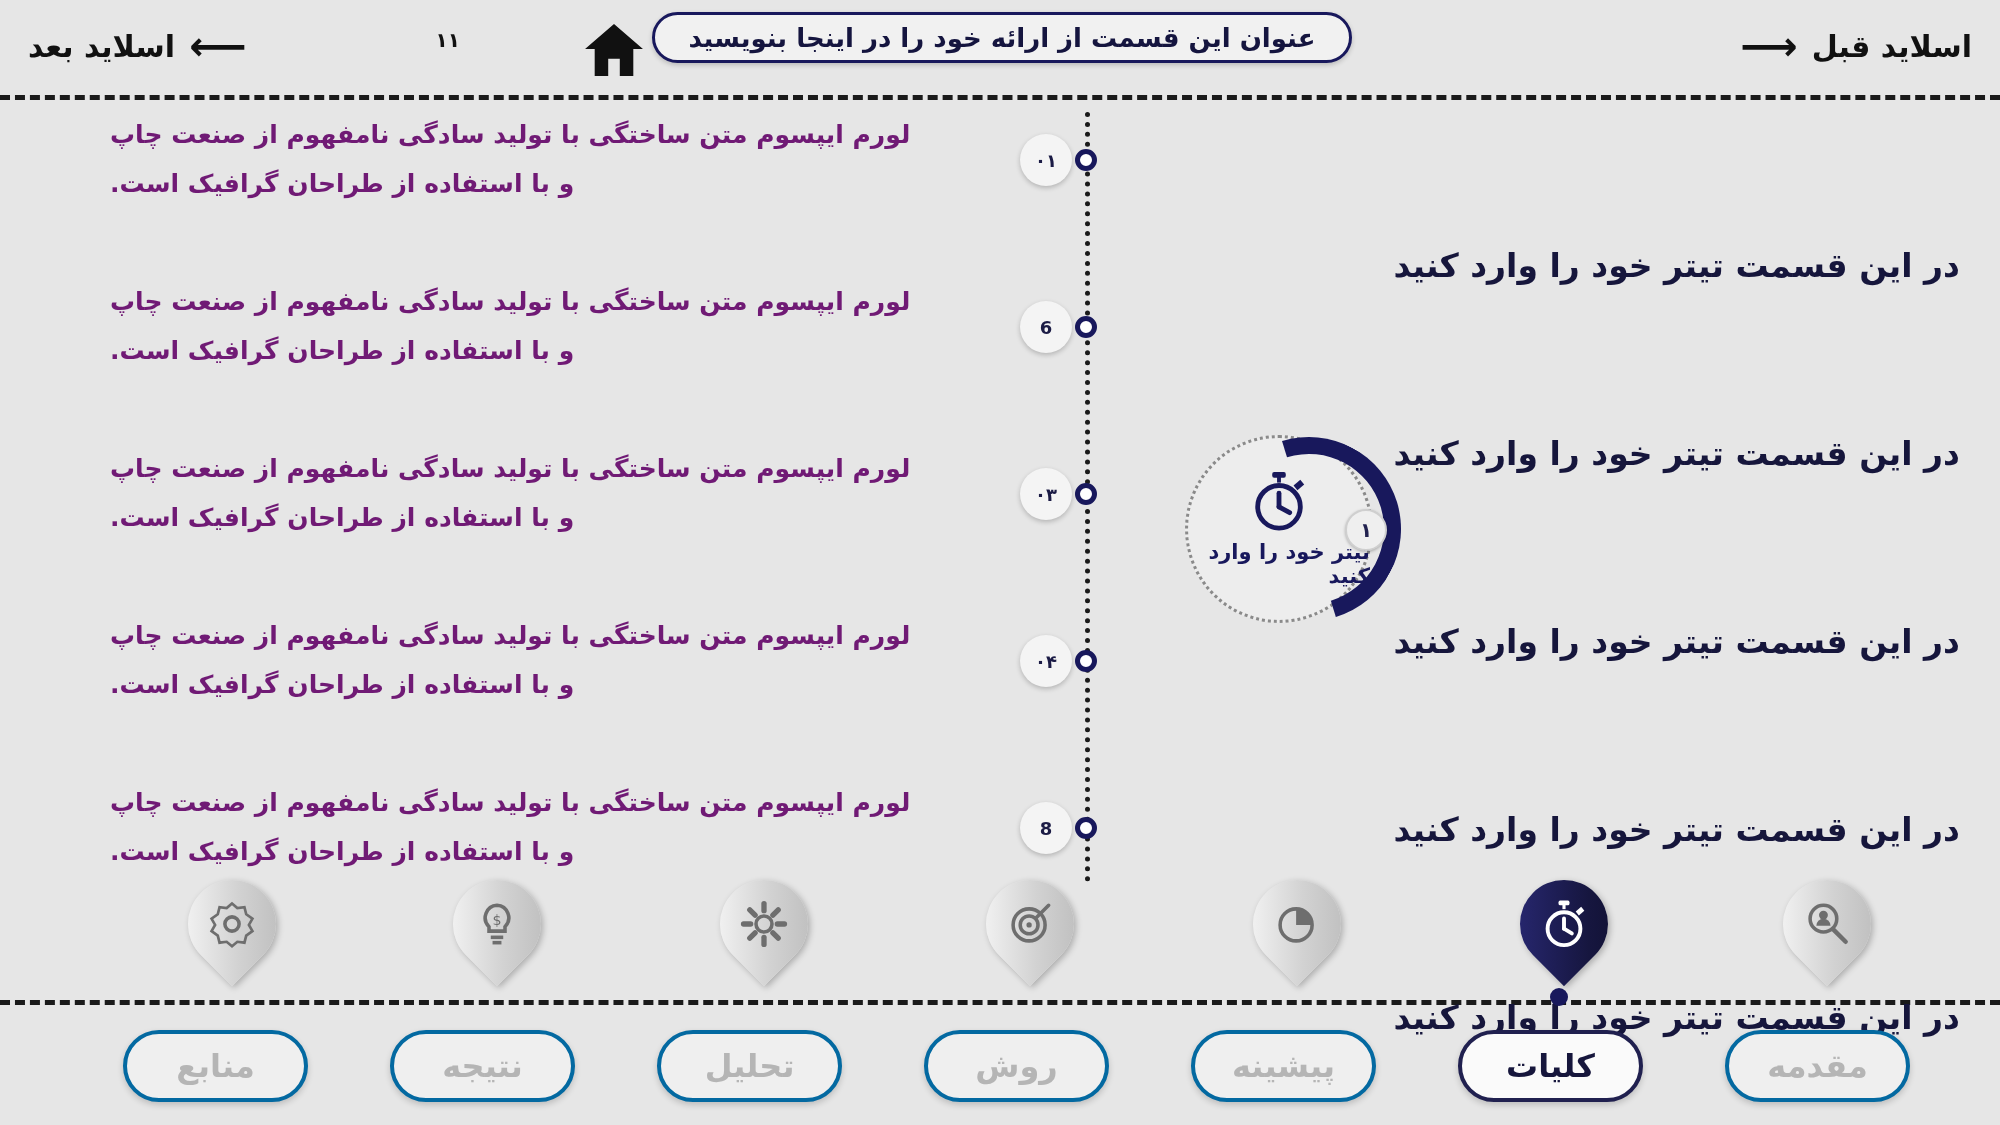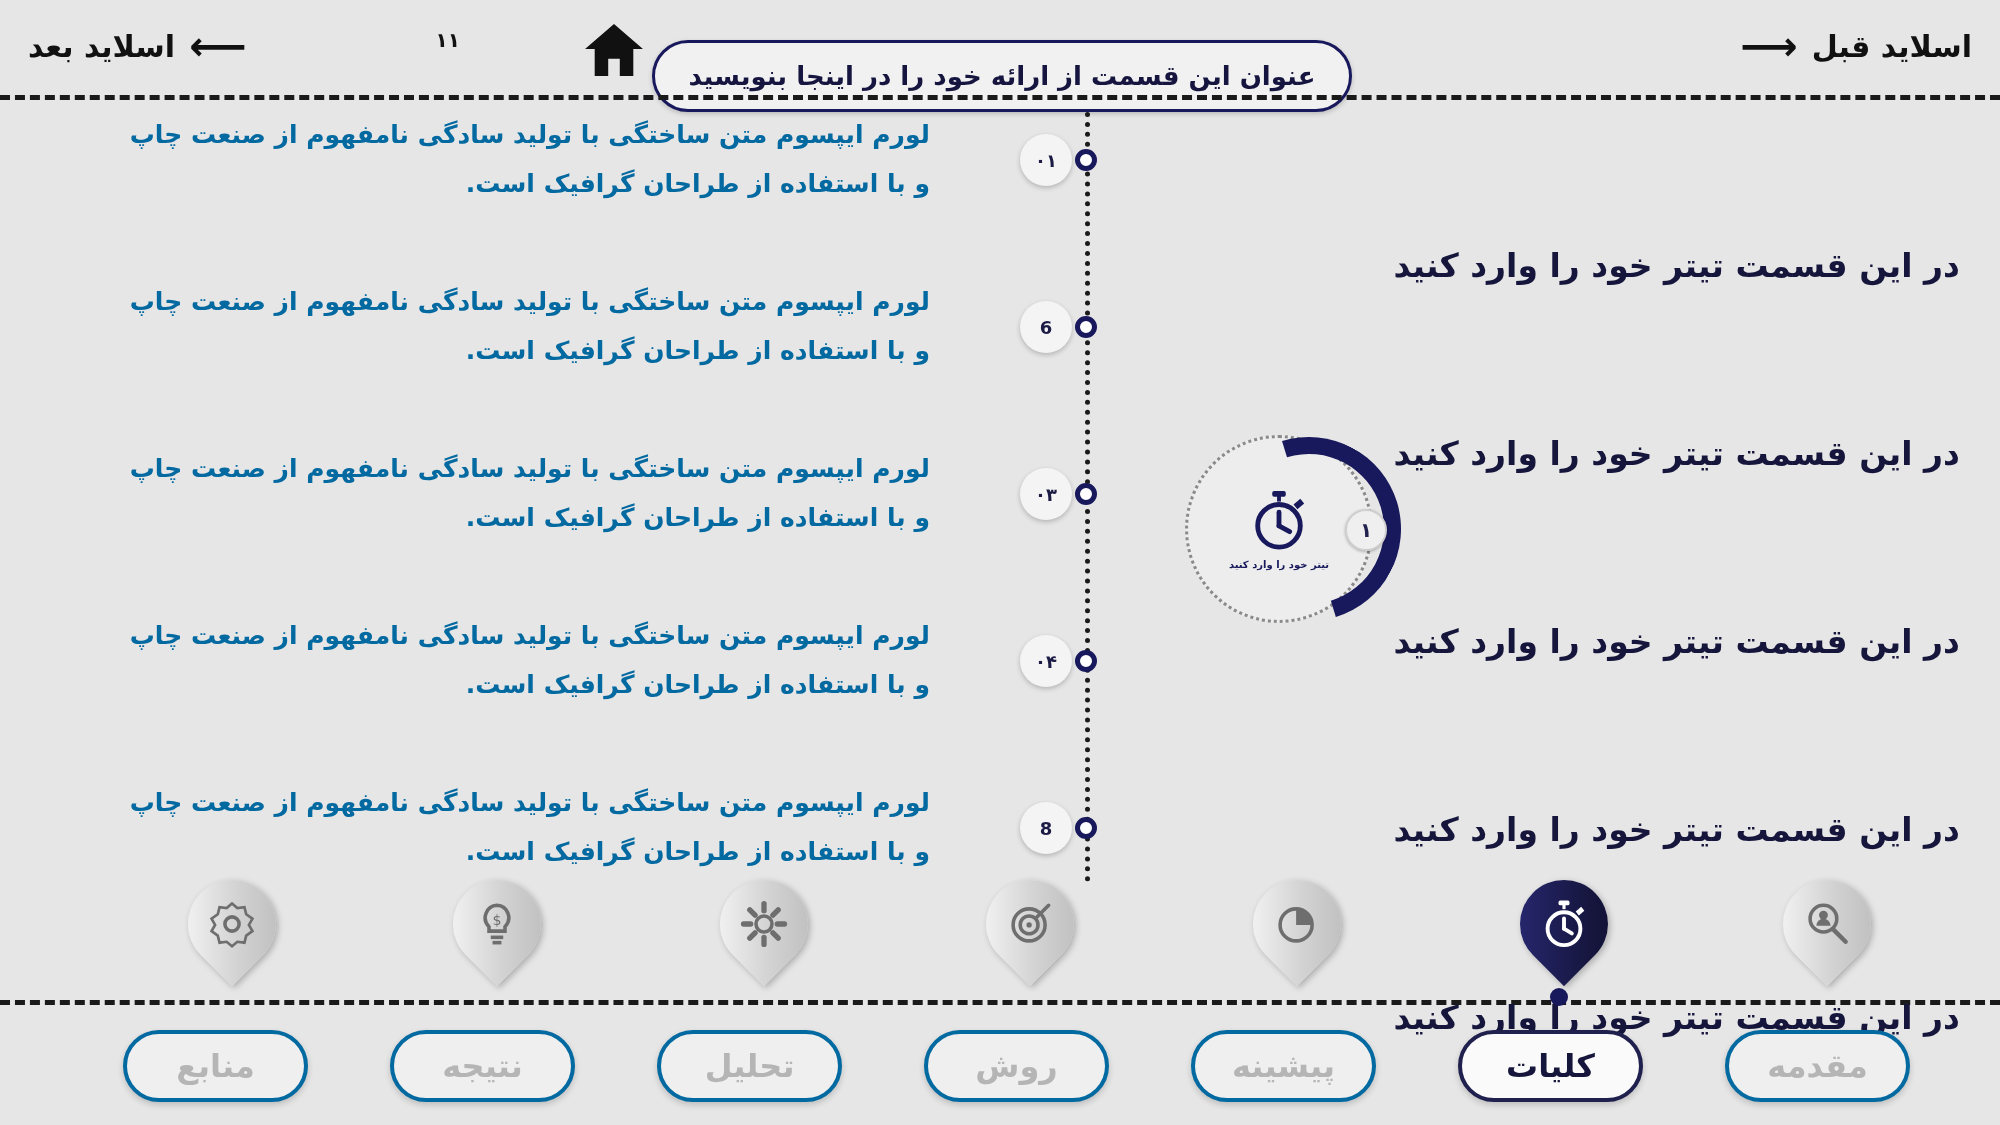--- a/index.html
+++ b/index.html
@@ -32,27 +32,26 @@
   .arrow { font-size: 40px; line-height: 1; color: #111; }
 
   .home-icon {
     position: absolute; right: 1355px; top: 22px;
     width: 62px; height: 56px;
     cursor: pointer;
   }
 
   .title-pill {
     position: absolute; right: 648px; top: 12px;
-    width: 700px; height: 72px;
+    width: 700px; height: 51px;
     background: #f1f1f1;
     border: 3px solid #18185c;
     border-radius: 40px;
     display: flex; align-items: center; justify-content: center;
     box-shadow: 0 2px 5px rgba(0,0,0,.20);
-    margin-top: 28px;
   }
   .title-pill span { font-size: 26px; color: #15153f; font-weight: 600; }
 
   .slide-num {
     position: absolute; right: 1540px; top: 28px;
     font-size: 20px; font-weight: bold; color: #111;
   }
 
   .dashed-top {
     position: absolute; top: 95px; left: 0;
@@ -102,21 +101,21 @@
   }
   .dial-badge {
     position: absolute; left: 160px; top: 74px;
     width: 42px; height: 42px; border-radius: 50%;
     background: #efefef; border: 2px solid #cfcfcf;
     display: flex; align-items: center; justify-content: center;
     font-size: 20px; color: #22224f; font-weight: bold;
     box-shadow: 0 1px 3px rgba(0,0,0,.25);
   }
   .dial-icon { width: 62px; height: 62px; margin-bottom: 8px; }
-  .dial-label { font-size: 10px; color: #18185c; font-weight: 700; }
+  .dial-label { font-size: 21px; color: #18185c; font-weight: 700; }
 
   
   .timeline-line {
     position: absolute; left: 1085px; top: 112px;
     width: 0; height: 770px;
     border-left: 5px dotted #1a1a1a;
   }
   .tl-item { position: absolute; left: 0; width: 1090px; height: 0; }
   .tl-dot {
     position: absolute; left: 1075px;
@@ -129,22 +128,22 @@
     width: 52px; height: 52px; border-radius: 50%;
     background: #f4f4f4;
     box-shadow: 0 2px 5px rgba(0,0,0,.22);
     display: flex; align-items: center; justify-content: center;
     font-size: 18px; font-weight: bold; color: #1b1b45;
     transform: translateY(-50%);
   }
   .tl-text {
     position: absolute; left: 110px; width: 820px;
     transform: translateY(-50%);
-    text-align: right;
-    font-size: 25px; line-height: 1.95; color: #0369a1; font-weight: 600;
+    text-align: left;
+    font-size: 25px; line-height: 1.95; color: #701a75; font-weight: 600;
     direction: rtl;
   }
 
   
   .pins {
     position: absolute; left: 0; top: 880px;
     width: 2000px; height: 120px;
   }
   .pin {
     position: absolute; top: 0;

